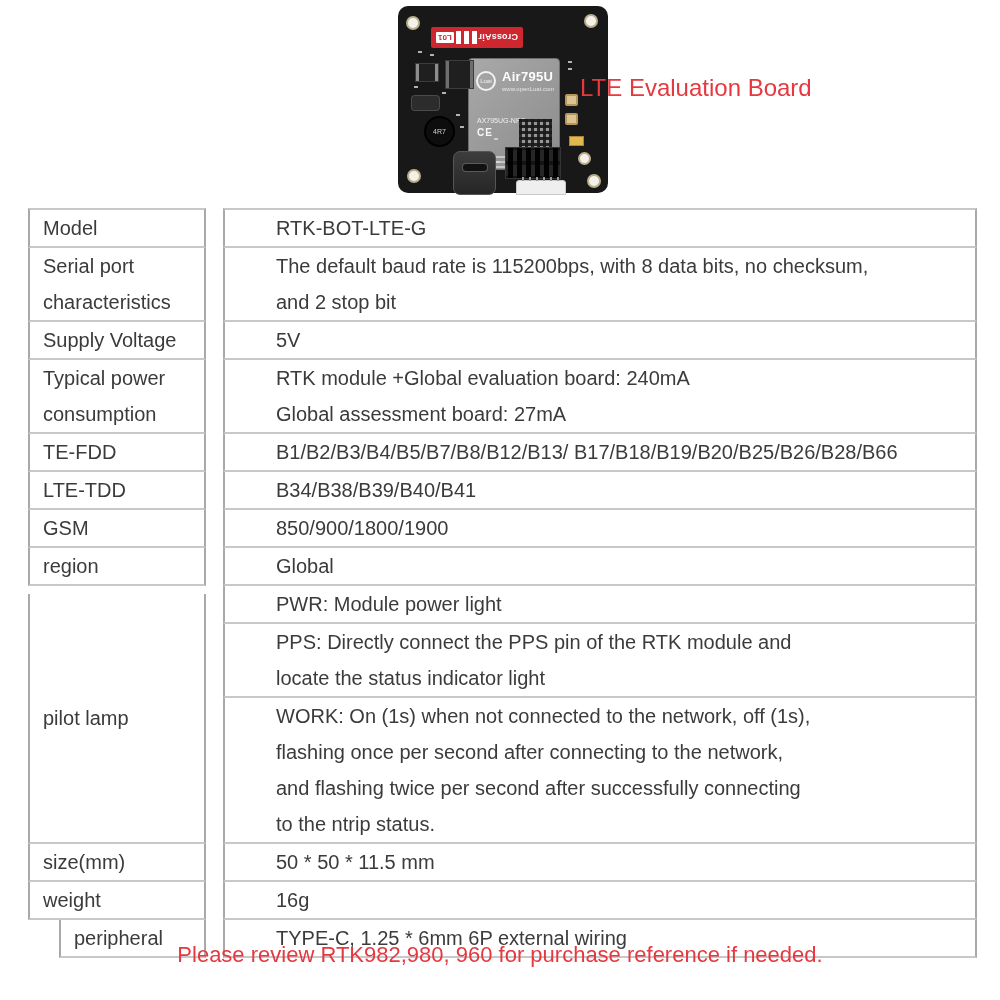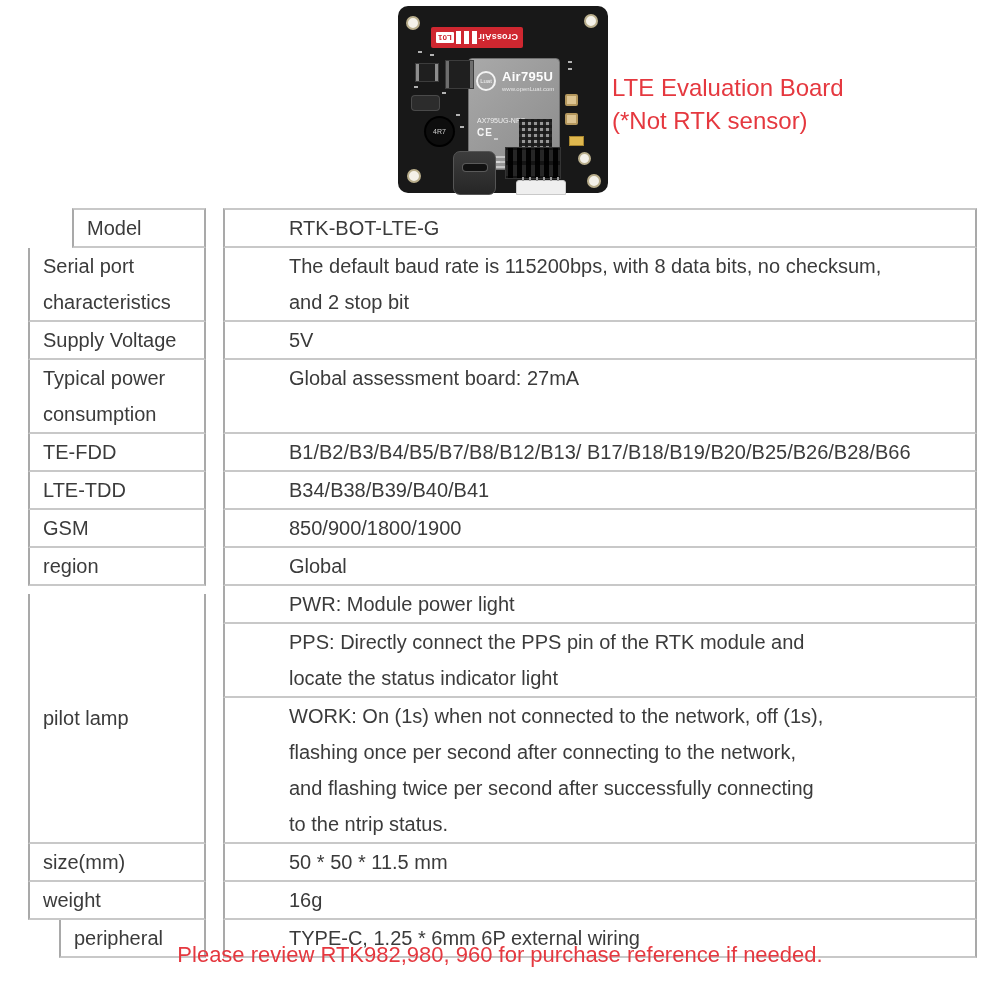--- a/index.html
+++ b/index.html
@@ -72,32 +72,32 @@
   .jst:before { content:""; position:absolute; left:5px; top:-4px; right:5px; height:4px;
     background:repeating-linear-gradient(90deg,#9a9a9a 0 2px, transparent 2px 7px); }
   .goldpad { position:absolute; width:13px; height:12px; background:#dcc391;
     border:2px solid #b4975d; border-radius:2px; }
   .goldpad.p1 { left:167px; top:88px; } .goldpad.p2 { left:167px; top:107px; }
   .ycap { position:absolute; left:171px; top:130px; width:15px; height:10px;
     background:#e0b84f; border:1px solid #a8862f; }
   .speck { position:absolute; width:4px; height:2px; background:#d9d9d9; opacity:.8; }
 
   
-  .annotation { position:absolute; left:612px; top:71px; color:#e5383f;
+  .annotation { position:absolute; left:580px; top:71px; color:#e5383f;
     font-size:24px; line-height:33px; }
 
   
   .spec-table { position:absolute; left:28px; top:208px;
     display:grid; grid-template-columns:178px 754px; column-gap:17px;
     font-size:20px; }
   .cell { border-bottom:2px solid #c8c8c8; border-left:2px solid #a9a9a9;
     border-right:2px solid #a9a9a9; background:#fff; }
   .cell.first { border-top:2px solid #c8c8c8; }
   .cell.label { display:flex; align-items:center; padding:0 8px 0 13px; line-height:36px; }
-  .cell.value { padding-left:64px; }
+  .cell.value { padding-left:51px; }
   .cell .line { line-height:36px; white-space:nowrap; }
 
   
   .footer-note { position:absolute; left:0; top:942px; width:1000px;
     text-align:center; color:#e5383f; font-size:22px; }
 </style>
 </head>
 <body>
 
 <div class="page">
@@ -149,39 +149,39 @@
     <span class="speck" style="left:58px;top:108px;"></span>
     <span class="speck" style="left:62px;top:120px;"></span>
     <span class="speck" style="left:96px;top:132px;"></span>
     <span class="speck" style="left:98px;top:155px;"></span>
     <span class="speck" style="left:170px;top:55px;"></span>
     <span class="speck" style="left:170px;top:62px;"></span>
   </div>
 
   <div class="annotation">
     <div>LTE Evaluation Board</div>
-    <div>(*Not RTK sensor)</div>
   </div>
 
   <div class="spec-table">
-      <div class="cell label first" style="grid-area: 1 / 1 / span 1; margin-left: 44px;">Model</div>
+      <div class="cell label first" style="grid-area: 1 / 1 / span 1;">Model</div>
       <div class="cell value first" style="grid-area: 1 / 2;">
         <div class="line">RTK-BOT-LTE-G</div>
       </div>
       <div class="cell label" style="grid-area: 2 / 1 / span 1;">Serial port characteristics</div>
       <div class="cell value" style="grid-area: 2 / 2;">
         <div class="line">The default baud rate is 115200bps, with 8 data bits, no checksum,</div>
         <div class="line">and 2 stop bit</div>
       </div>
       <div class="cell label" style="grid-area: 3 / 1 / span 1;">Supply Voltage</div>
       <div class="cell value" style="grid-area: 3 / 2;">
         <div class="line">5V</div>
       </div>
       <div class="cell label" style="grid-area: 4 / 1 / span 1;">Typical power consumption</div>
       <div class="cell value" style="grid-area: 4 / 2;">
+        <div class="line">RTK module +Global evaluation board: 240mA</div>
         <div class="line">Global assessment board: 27mA</div>
       </div>
       <div class="cell label" style="grid-area: 5 / 1 / span 1;">TE-FDD</div>
       <div class="cell value" style="grid-area: 5 / 2;">
         <div class="line">B1/B2/B3/B4/B5/B7/B8/B12/B13/ B17/B18/B19/B20/B25/B26/B28/B66</div>
       </div>
       <div class="cell label" style="grid-area: 6 / 1 / span 1;">LTE-TDD</div>
       <div class="cell value" style="grid-area: 6 / 2;">
         <div class="line">B34/B38/B39/B40/B41</div>
       </div>

